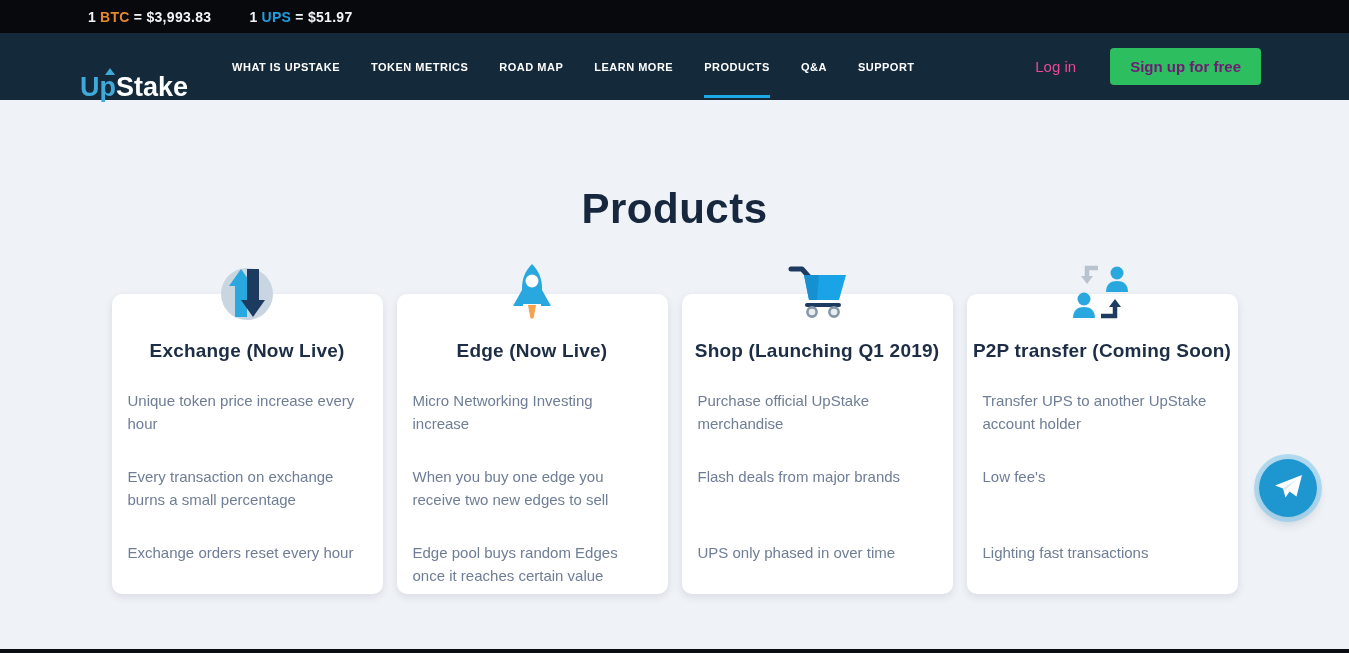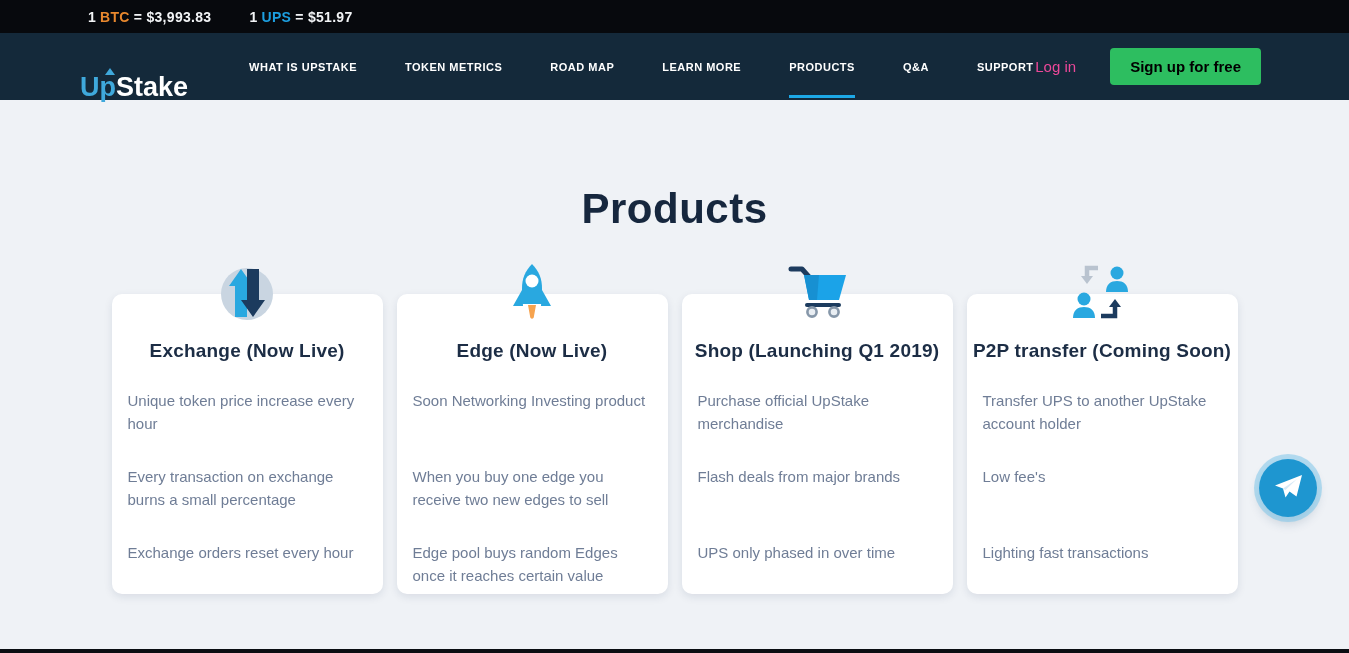--- a/index.html
+++ b/index.html
@@ -14,25 +14,25 @@
   .sym-ups { color: #1d9fe0; }
 
   
   .navbar { height: 67px; background: #14293a; display: flex; align-items: center; padding: 0 88px 0 80px; }
   .logo { font-size: 27px; font-weight: bold; color: #fff; margin-right: 44px; position: relative; cursor: pointer; white-space: nowrap; margin-top: 42px; }
   .logo-up { color: #3fa9dc; }
   .logo-arrow { position: absolute; left: 25px; top: -4px; width: 0; height: 0;
     border-left: 5px solid transparent; border-right: 5px solid transparent; border-bottom: 7px solid #3fa9dc; }
   .nav-menu { display: flex; align-items: center; gap: 31px; list-style: none; }
   .nav-item { color: #ffffff; font-size: 11px; font-weight: bold; letter-spacing: 0.5px; height: 67px;
-    display: flex; align-items: center; position: relative; cursor: pointer; white-space: nowrap; margin-left: 17px; }
+    display: flex; align-items: center; position: relative; cursor: pointer; white-space: nowrap; }
   .nav-item.active::after { content: ""; position: absolute; left: 0; right: 0; bottom: 2px; height: 3px; background: #1da8e6; }
   .nav-right { margin-left: auto; display: flex; align-items: center; gap: 34px; }
   .login { color: #ec4899; font-size: 15px; cursor: pointer; }
-  .signup-btn { background: #2dbe60; color: #000000; border: none; font-size: 15px; font-weight: bold;
+  .signup-btn { background: #2dbe60; color: #701a75; border: none; font-size: 15px; font-weight: bold;
     padding: 0 20px; height: 37px; border-radius: 4px; cursor: pointer; font-family: "Liberation Sans", sans-serif; }
 
   
   .section-title { text-align: center; font-size: 42px; line-height: 46px; font-weight: bold; color: #16273e; margin-top: 86px; letter-spacing: 0.5px; }
   .cards { display: flex; justify-content: center; gap: 14px; margin-top: 62px; }
   .card { width: 271px; height: 300px; background: #ffffff; border-radius: 10px; position: relative;
     box-shadow: 0 3px 8px rgba(23, 43, 77, 0.10); }
   .card-icon { position: absolute; top: -30px; left: 50%; transform: translateX(-50%); }
   .card-title { margin-top: 46px; text-align: center; font-size: 19px; font-weight: bold; color: #1c2d45; letter-spacing: 0.2px; }
   .card-features { margin-top: 27px; }
@@ -105,21 +105,21 @@
           <svg width="44" height="58" viewBox="0 0 44 58">
             <path d="M12 26 L3 42 L13 42 Z" fill="#29a8e0"></path>
             <path d="M32 26 L41 42 L31 42 Z" fill="#29a8e0"></path>
             <path d="M22 0 C29 7 32 15 32 24 L32 40 L12 40 L12 24 C12 15 15 7 22 0 Z" fill="#29a8e0"></path>
             <circle cx="22" cy="17" r="6.5" fill="#ffffff"></circle>
             <path d="M18 41 L26 41 L24 52 C24 55.5 20 55.5 20 52 Z" fill="#f6a34f"></path>
           </svg>
         </div>
         <div class="card-title">Edge (Now Live)</div>
         <div class="card-features">
-          <div class="feature">Soon Networking Investing product</div>
+          <div class="feature">Micro Networking Investing increase</div>
           <div class="feature">When you buy one edge you receive two new edges to sell</div>
           <div class="feature">Edge pool buys random Edges once it reaches certain value</div>
         </div>
       </div>
 
       <div class="card">
         <div class="card-icon">
           <svg width="62" height="54" viewBox="0 0 62 54">
             <path d="M5 5 L16 5 L24 14" stroke="#1c3b5e" stroke-width="5" fill="none" stroke-linecap="round" stroke-linejoin="round"></path>
             <polygon points="18,11 60,11 53,36 23,36" fill="#1ba3e8"></polygon>

